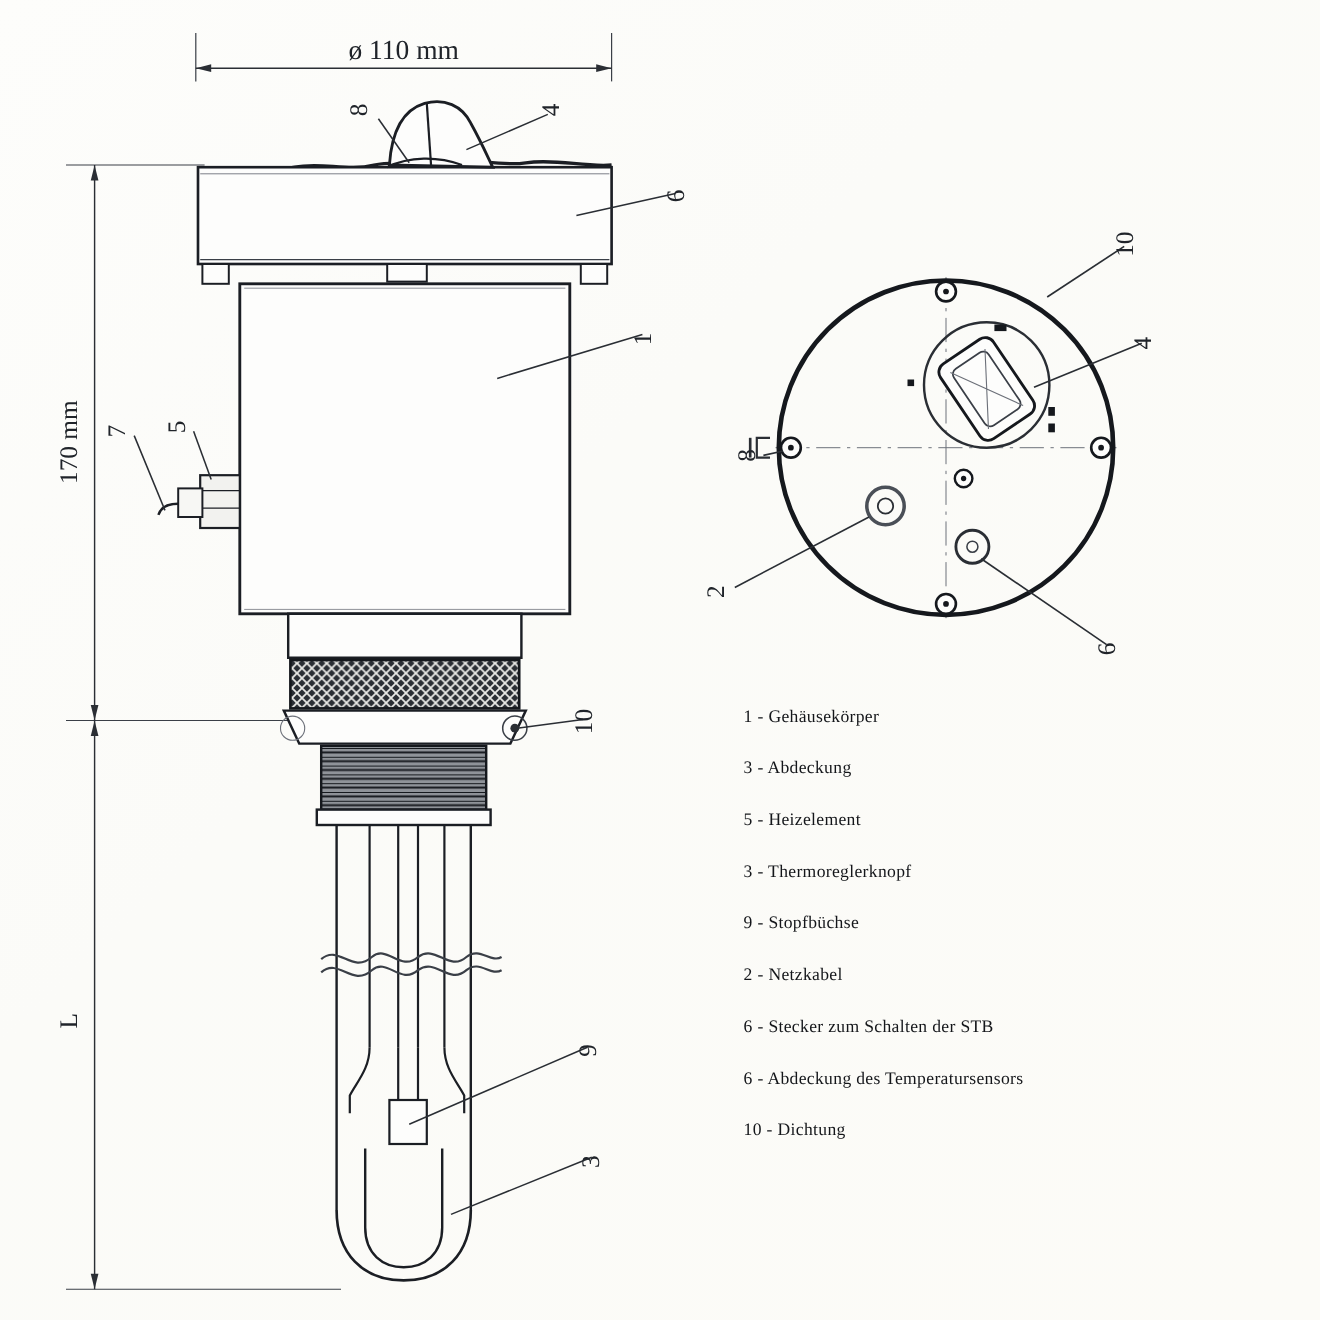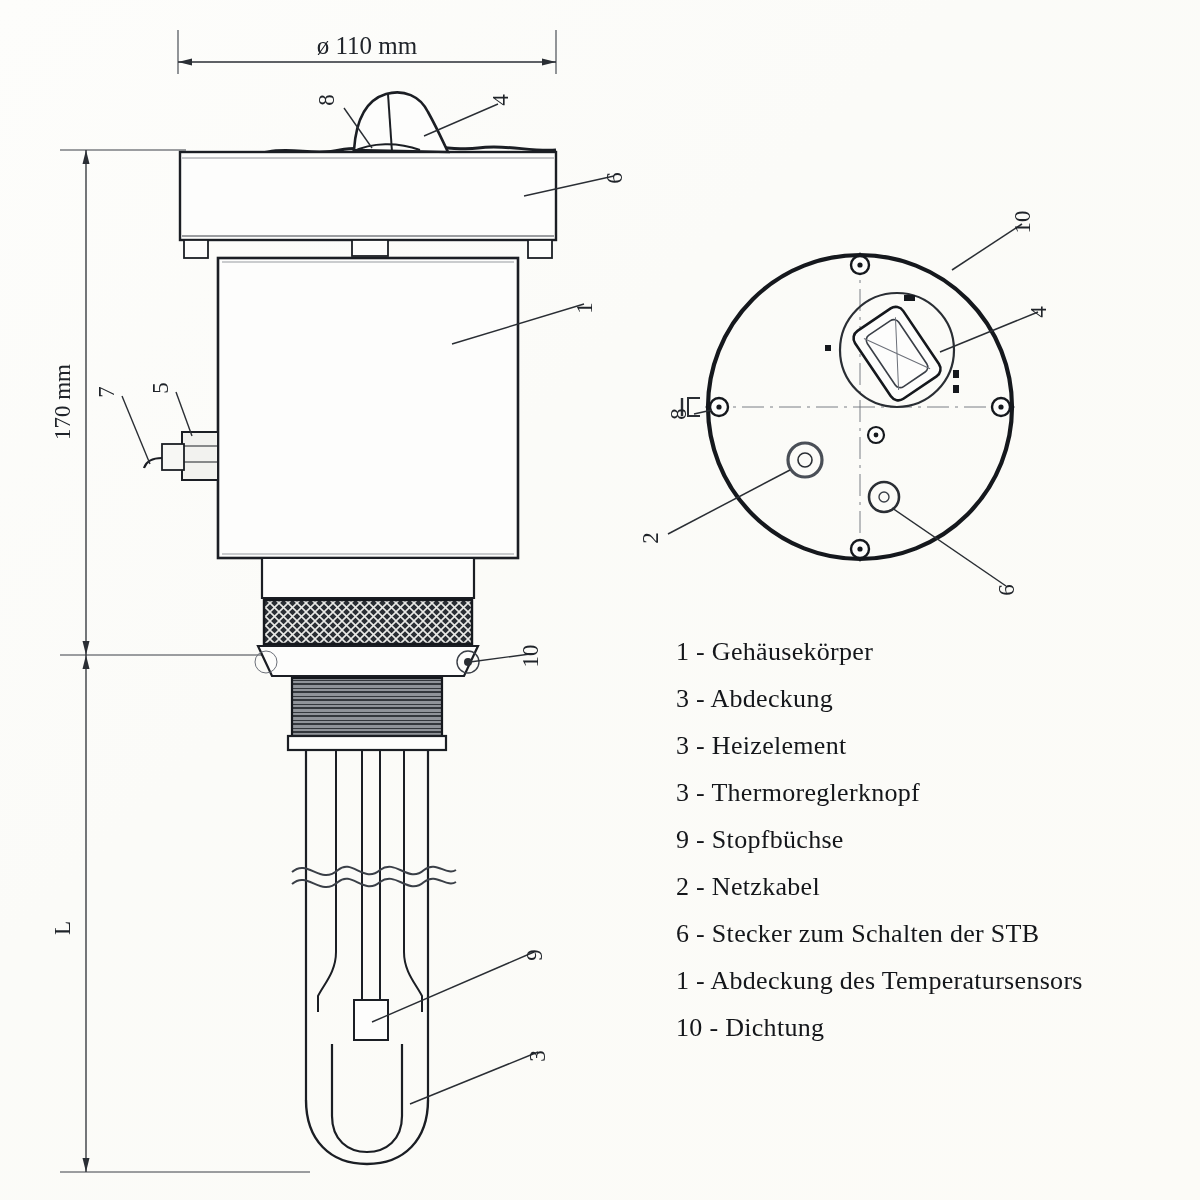--- a/index.html
+++ b/index.html
@@ -17,21 +17,21 @@
   }
   svg#drawing{position:absolute;left:0;top:0;width:1200px;height:1200px;}
   .legend{
     position:absolute;
     left:676px; top:628px;
     width:500px;
   }
   .legend-row{
     height:47px;
     line-height:47px;
-    font-size:26px;
+    font-size:16px;
     color:#14161a;
     white-space:nowrap;
     letter-spacing:0.3px;
     font-family:"Liberation Serif", serif;
   }
   .dimtext{
     font-family:"Liberation Serif", serif;
     fill:#20242a;
   }
 </style>
@@ -254,22 +254,22 @@
         <text class="dimtext" x="658" y="538" font-size="23" text-anchor="middle" transform="rotate(-90 658 538)">2</text>
         <text class="dimtext" x="1014" y="590" font-size="23" text-anchor="middle" transform="rotate(-90 1014 590)">6</text>
         <text class="dimtext" x="686" y="414" font-size="23" text-anchor="middle" transform="rotate(-90 686 414)">8</text>
       </g>
     </g>
   </svg>
 
   <div class="legend">
     <div class="legend-row">1 - Gehäusekörper</div>
     <div class="legend-row">3 - Abdeckung</div>
-    <div class="legend-row">3 - Heizelement</div>
+    <div class="legend-row">5 - Heizelement</div>
     <div class="legend-row">3 - Thermoreglerknopf</div>
     <div class="legend-row">9 - Stopfbüchse</div>
     <div class="legend-row">2 - Netzkabel</div>
     <div class="legend-row">6 - Stecker zum Schalten der STB</div>
-    <div class="legend-row">1 - Abdeckung des Temperatursensors</div>
+    <div class="legend-row">6 - Abdeckung des Temperatursensors</div>
     <div class="legend-row">10 - Dichtung</div>
   </div>
 
 </div>
 
 </body></html>

